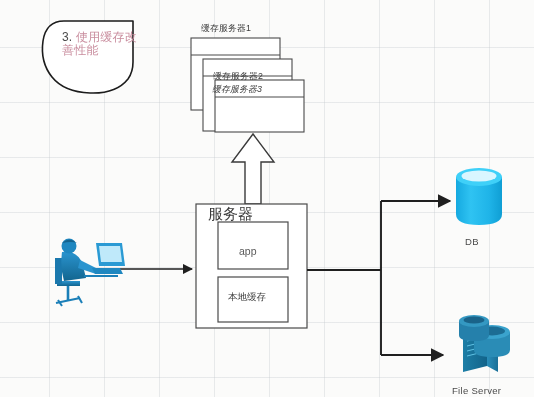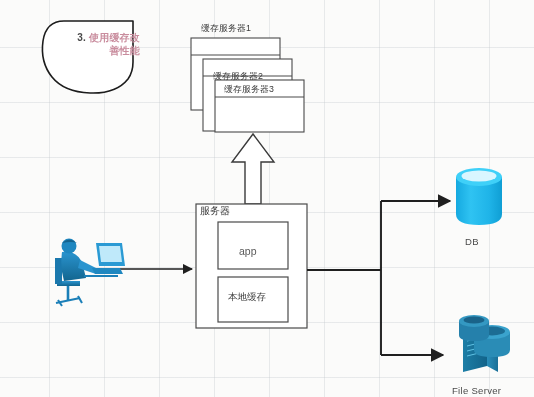--- a/index.html
+++ b/index.html
@@ -34,41 +34,40 @@
     line-height: 1;
     pointer-events: none;
   }
 
   
   .note-text {
     position: absolute;
     left: 62px;
     top: 31px;
     width: 78px;
-    text-align: right;
-    font-size: 10px;
+    text-align: left;
+    font-size: 12px;
     line-height: 13px;
     color: #c98d9e;
     letter-spacing: 0.2px;
-    font-weight: bold;
   }
   .note-text .idx { color: #4a4a4a; }
 
   
   .cache-lbl {
     font-size: 8.8px;
     color: #3a3a3a;
     letter-spacing: 0.2px;
   }
   .cache1 { left: 201px; top: 24px; }
   .cache2 { left: 213px; top: 72px; }
-  .cache3 { left: 224px; top: 85px; }
-
-  
-  .server-lbl { left: 200px; top: 206px; font-size: 10px; color: #3a3a3a; text-align: right; }
+  .cache3 { left: 212px; top: 85px; font-style: italic; }
+
+  
+  .server-lbl { left: 208px; top: 206px; font-size: 15px; color: #3a3a3a; text-align: right; }
   .app-lbl    { left: 239px; top: 246px; font-size: 10.5px; color: #5a5a5a; }
   .cachelocal-lbl { left: 228px; top: 292px; font-size: 9.5px; color: #3a3a3a; }
 
   
   .db-lbl { left: 465px; top: 226px; font-size: 9.5px; color: #4a4a4a; letter-spacing: .3px; margin-top: 11px; }
   .fs-lbl { left: 452px; top: 374px; font-size: 9.5px; color: #4a4a4a; letter-spacing: .3px; margin-top: 12px; }
 </style>
 </head>
 <body>
 

